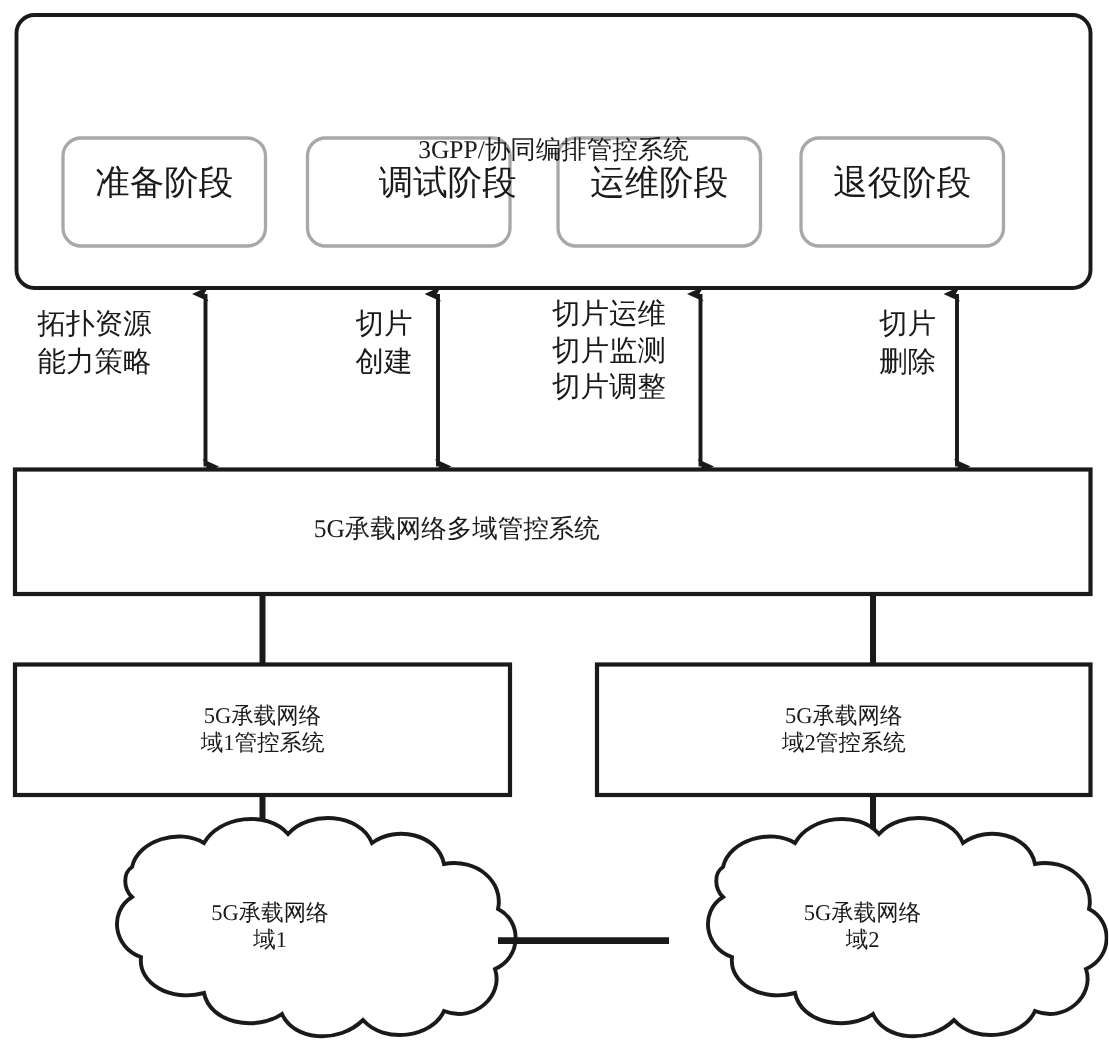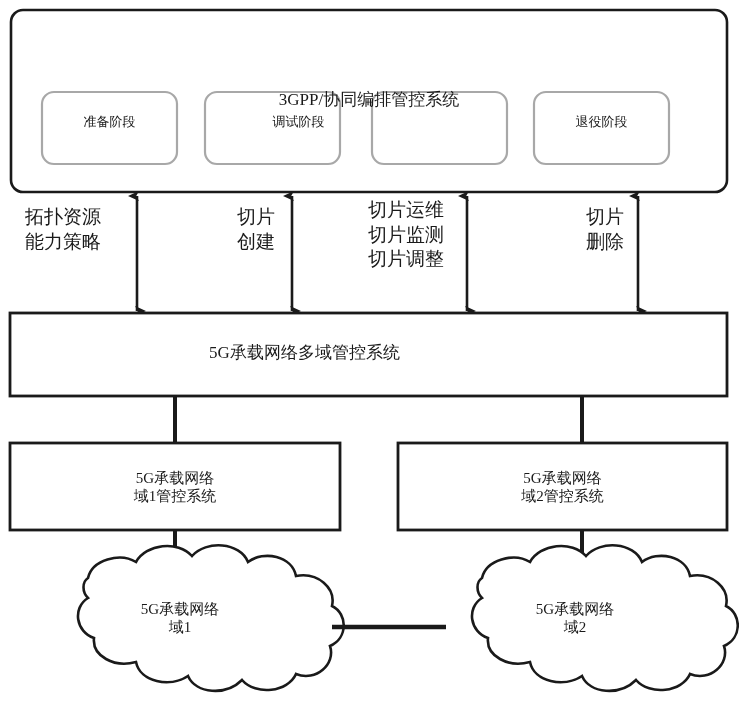--- a/index.html
+++ b/index.html
@@ -30,21 +30,21 @@
     font-family:"Liberation Serif","DejaVu Serif",serif;
   }
   
   .panel-title{
     left:11px; top:42px; width:716px;
     font-size:17px;
     margin-top:48px;
   }
   
   .stage-chip-label{
-    font-size:13px;
+    font-size:23px;
     height:60px;
     display:flex; align-items:center; justify-content:center;
   }
   #stage-label-0{left:42px;  top:92px; width:135px;}
   #stage-label-1{left:203px; top:92px; width:135px;margin-left:28px;}
   #stage-label-2{left:372px; top:92px; width:135px;}
   #stage-label-3{left:534px; top:92px; width:135px;}
 
   
   .flow-label{
@@ -143,20 +143,21 @@
              C 470 632, 466 608, 482 598
              C 476 592, 476 582, 482 578 Z" fill="#ffffff" stroke="#1a1a1a" stroke-width="2.6" stroke-linecap="round"></path>
 
     <line x1="332" y1="627" x2="446" y2="627" stroke="#1a1a1a" stroke-width="4.5"></line>
   </svg>
 
   <div class="box-label panel-title">3GPP/协同编排管控系统</div>
 
   <div class="box-label stage-chip-label" id="stage-label-0">准备阶段</div>
   <div class="box-label stage-chip-label" id="stage-label-1">调试阶段</div>
+  <div class="box-label stage-chip-label" id="stage-label-2">运维阶段</div>
   <div class="box-label stage-chip-label" id="stage-label-3">退役阶段</div>
 
   <div class="box-label flow-label" id="flow-label-0">拓扑资源
 能力策略</div>
   <div class="box-label flow-label" id="flow-label-1">切片
 创建</div>
   <div class="box-label flow-label" id="flow-label-2">切片运维
 切片监测
 切片调整</div>
   <div class="box-label flow-label" id="flow-label-3">切片

